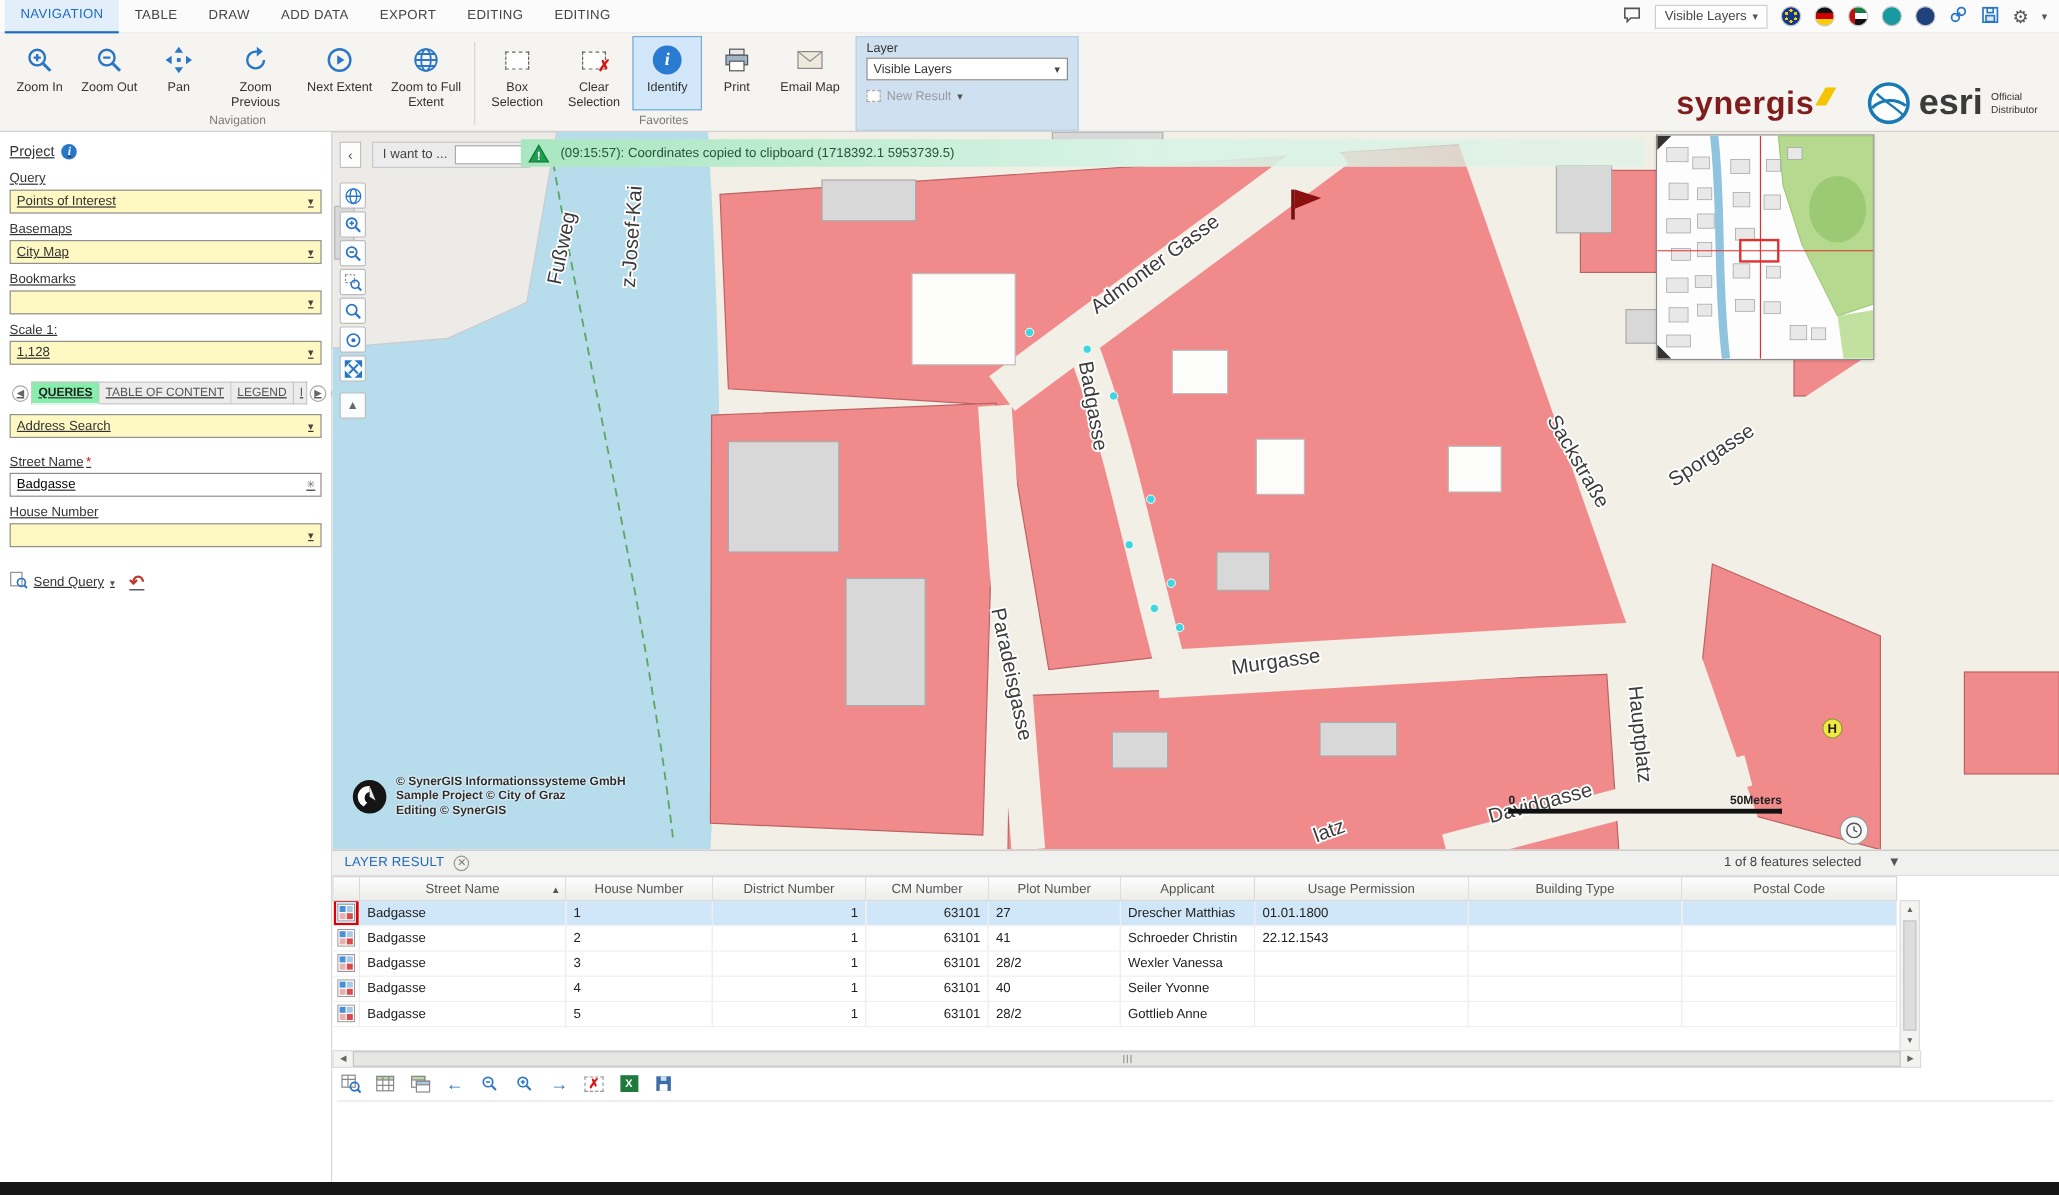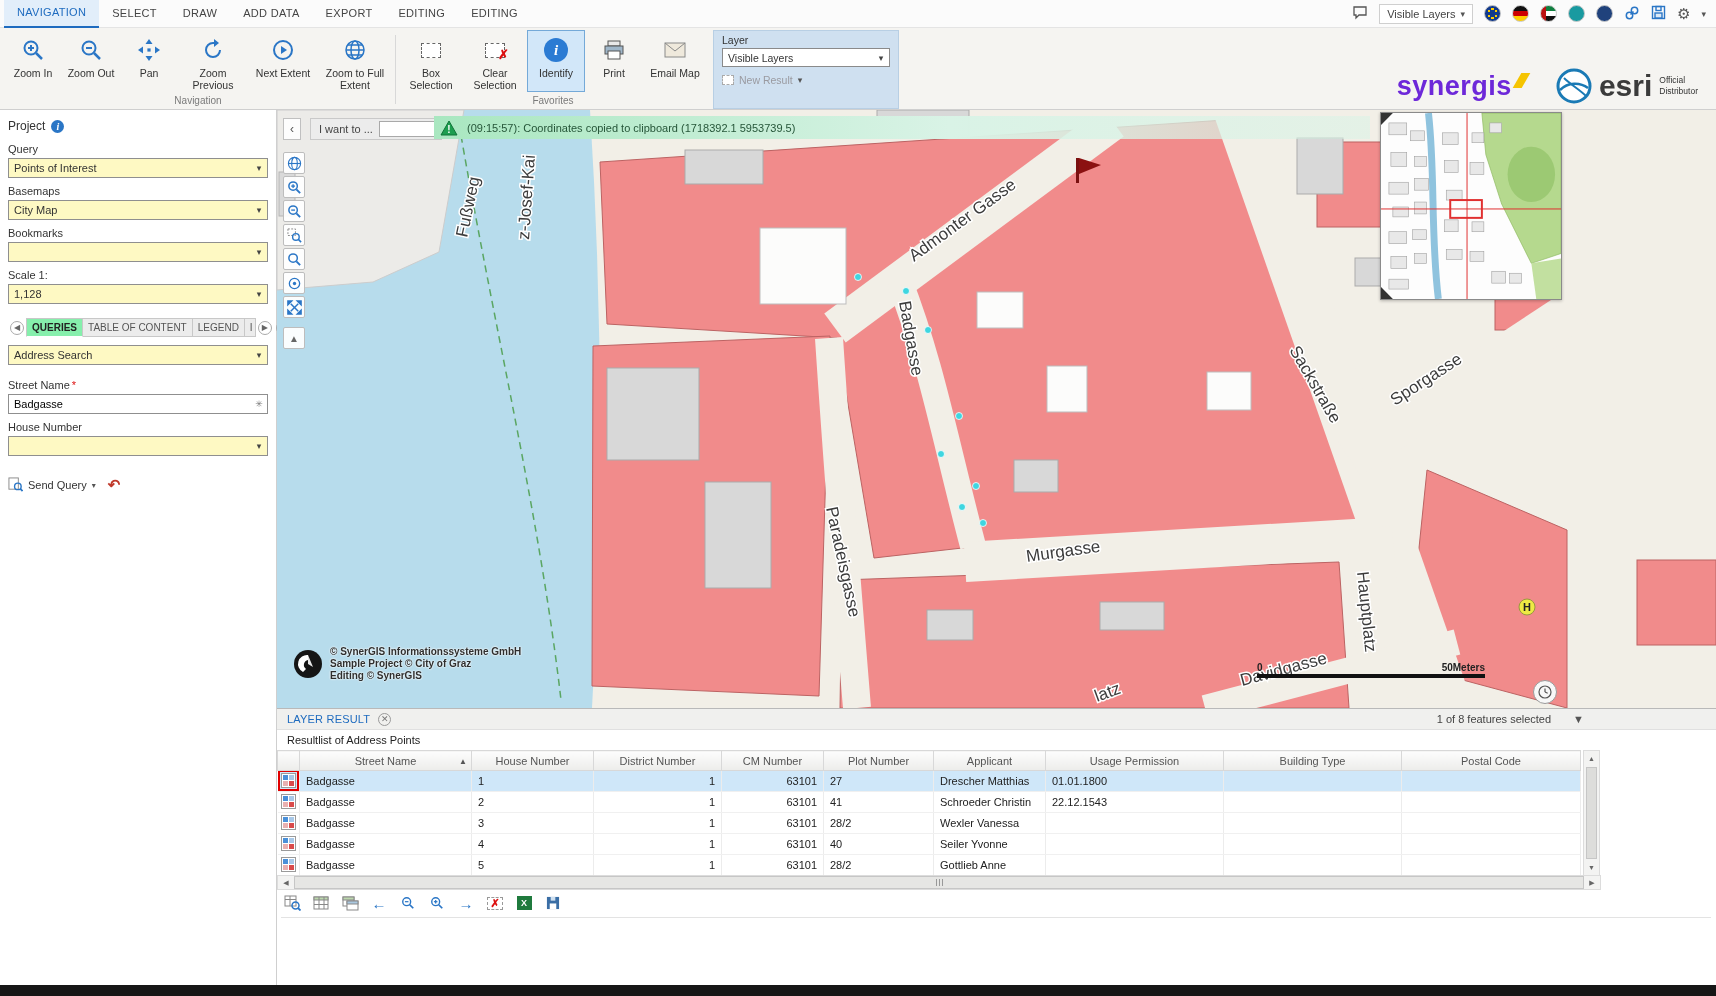--- a/index.html
+++ b/index.html
@@ -51,29 +51,29 @@
   .identify-circ { width:24px; height:24px; border-radius:50%; background:#2b7bd3; color:#fff;
                    font:italic bold 15px "Liberation Serif", serif; display:flex; align-items:center; justify-content:center; }
   .layer-panel { width:186px; margin-left:6px; background:#cfe0f0; border:1px solid #b8cfe4;
                  padding:3px 8px; font-size:10.5px; color:#333; }
   .lp-select { background:#fff; border:1px solid #8a8a8a; height:19px; display:flex; align-items:center;
                padding-left:5px; margin-top:2px; cursor:pointer; }
   .lp-select .dd-arrow { margin-left:auto; }
   .lp-newresult { display:flex; align-items:center; gap:5px; margin-top:7px; color:#9a9aa0; }
   .nr-icon { width:12px; height:10px; border:1px dashed #aaa; background:#fff; display:inline-block; }
   .brand { position:absolute; right:18px; top:40px; display:flex; align-items:center; gap:30px; }
-  .syn-logo { font-size:27px; font-weight:bold; color:#6d28d9; letter-spacing:.5px; display:flex; align-items:flex-start; }
+  .syn-logo { font-size:27px; font-weight:bold; color:#7f1d1d; letter-spacing:.5px; display:flex; align-items:flex-start; }
   .syn-spark { width:9px; height:15px; background:#f5c400; transform:skewX(-30deg); margin:2px 0 0 5px; }
   .esri-logo { display:flex; align-items:center; gap:7px; }
   .esri-word { font-size:30px; font-weight:bold; color:#3b3b3b; line-height:1; }
   .esri-sub { font-size:8.5px; color:#333; line-height:1.25; }
 
   
   .sidebar { position:absolute; left:0; top:110px; width:277px; height:875px; background:#fff;
-             border-right:1px solid #cfcfcf; padding:9px 8px 0 8px; font-size:11px; color:#333; }
+             border-right:1px solid #cfcfcf; padding:9px 8px 0 8px; font-size:11px; color:#333;text-decoration:underline; }
   .project-row { display:flex; align-items:center; gap:6px; margin-bottom:10px; font-size:12px; }
   .info-icon { width:13px; height:13px; border-radius:50%; background:#2a76c6; color:#fff;
                font:italic bold 10px "Liberation Serif", serif; display:flex; align-items:center; justify-content:center; cursor:pointer; }
   .sb-label { margin:7px 0 3px 0; color:#333; }
   .dd { height:20px; border:1px solid #8f8f8f; background:#fef9c3; display:flex; align-items:center;
         padding-left:5px; cursor:pointer; }
   .dd-arrow { margin-left:auto; width:16px; text-align:center; color:#444; font-size:9px; }
   .side-tabs { display:flex; align-items:center; margin:14px 0 8px 0; font-size:10px; }
   .st-nav { width:14px; height:14px; border:1px solid #aaa; border-radius:50%; font-size:8px; color:#666;
             display:flex; align-items:center; justify-content:center; margin:0 2px; cursor:pointer; flex:none; }
@@ -164,21 +164,21 @@
 
   .taskbar { position:absolute; left:0; top:985px; width:1716px; height:11px; background:#161616; }
 </style>
 </head>
 <body>
 
 <div class="app">
 
   <div class="menubar">
     <div class="menu-tab active">NAVIGATION</div>
-    <div class="menu-tab">SELECT</div>
+    <div class="menu-tab">TABLE</div>
     <div class="menu-tab">DRAW</div>
     <div class="menu-tab">ADD DATA</div>
     <div class="menu-tab">EXPORT</div>
     <div class="menu-tab">EDITING</div>
     <div class="menu-tab">EDITING</div>
     <div class="mb-right">
       <span>
         <svg width="16" height="15" viewBox="0 0 16 15">
             <path d="M2,2 h12 v8 h-7 l-3,3 v-3 h-2 z" fill="none" stroke="#555" stroke-width="1.3"></path>
           </svg>
@@ -643,21 +643,20 @@
     </div>
   </div>
 
   <div class="results">
     <div class="rp-tabs">
       <span class="rp-tab">LAYER RESULT</span>
       <span class="rp-close">✕</span>
       <span class="rp-status">1 of 8 features selected</span>
       <span class="rp-collapse">▼</span>
     </div>
-    <div class="rp-subtitle">Resultlist of Address Points</div>
 
     <table class="rtable">
       <colgroup>
         <col style="width:22px">
           <col style="width:172px">
           <col style="width:122px">
           <col style="width:128px">
         <col style="width:102px">
           <col style="width:110px">
           <col style="width:112px">

